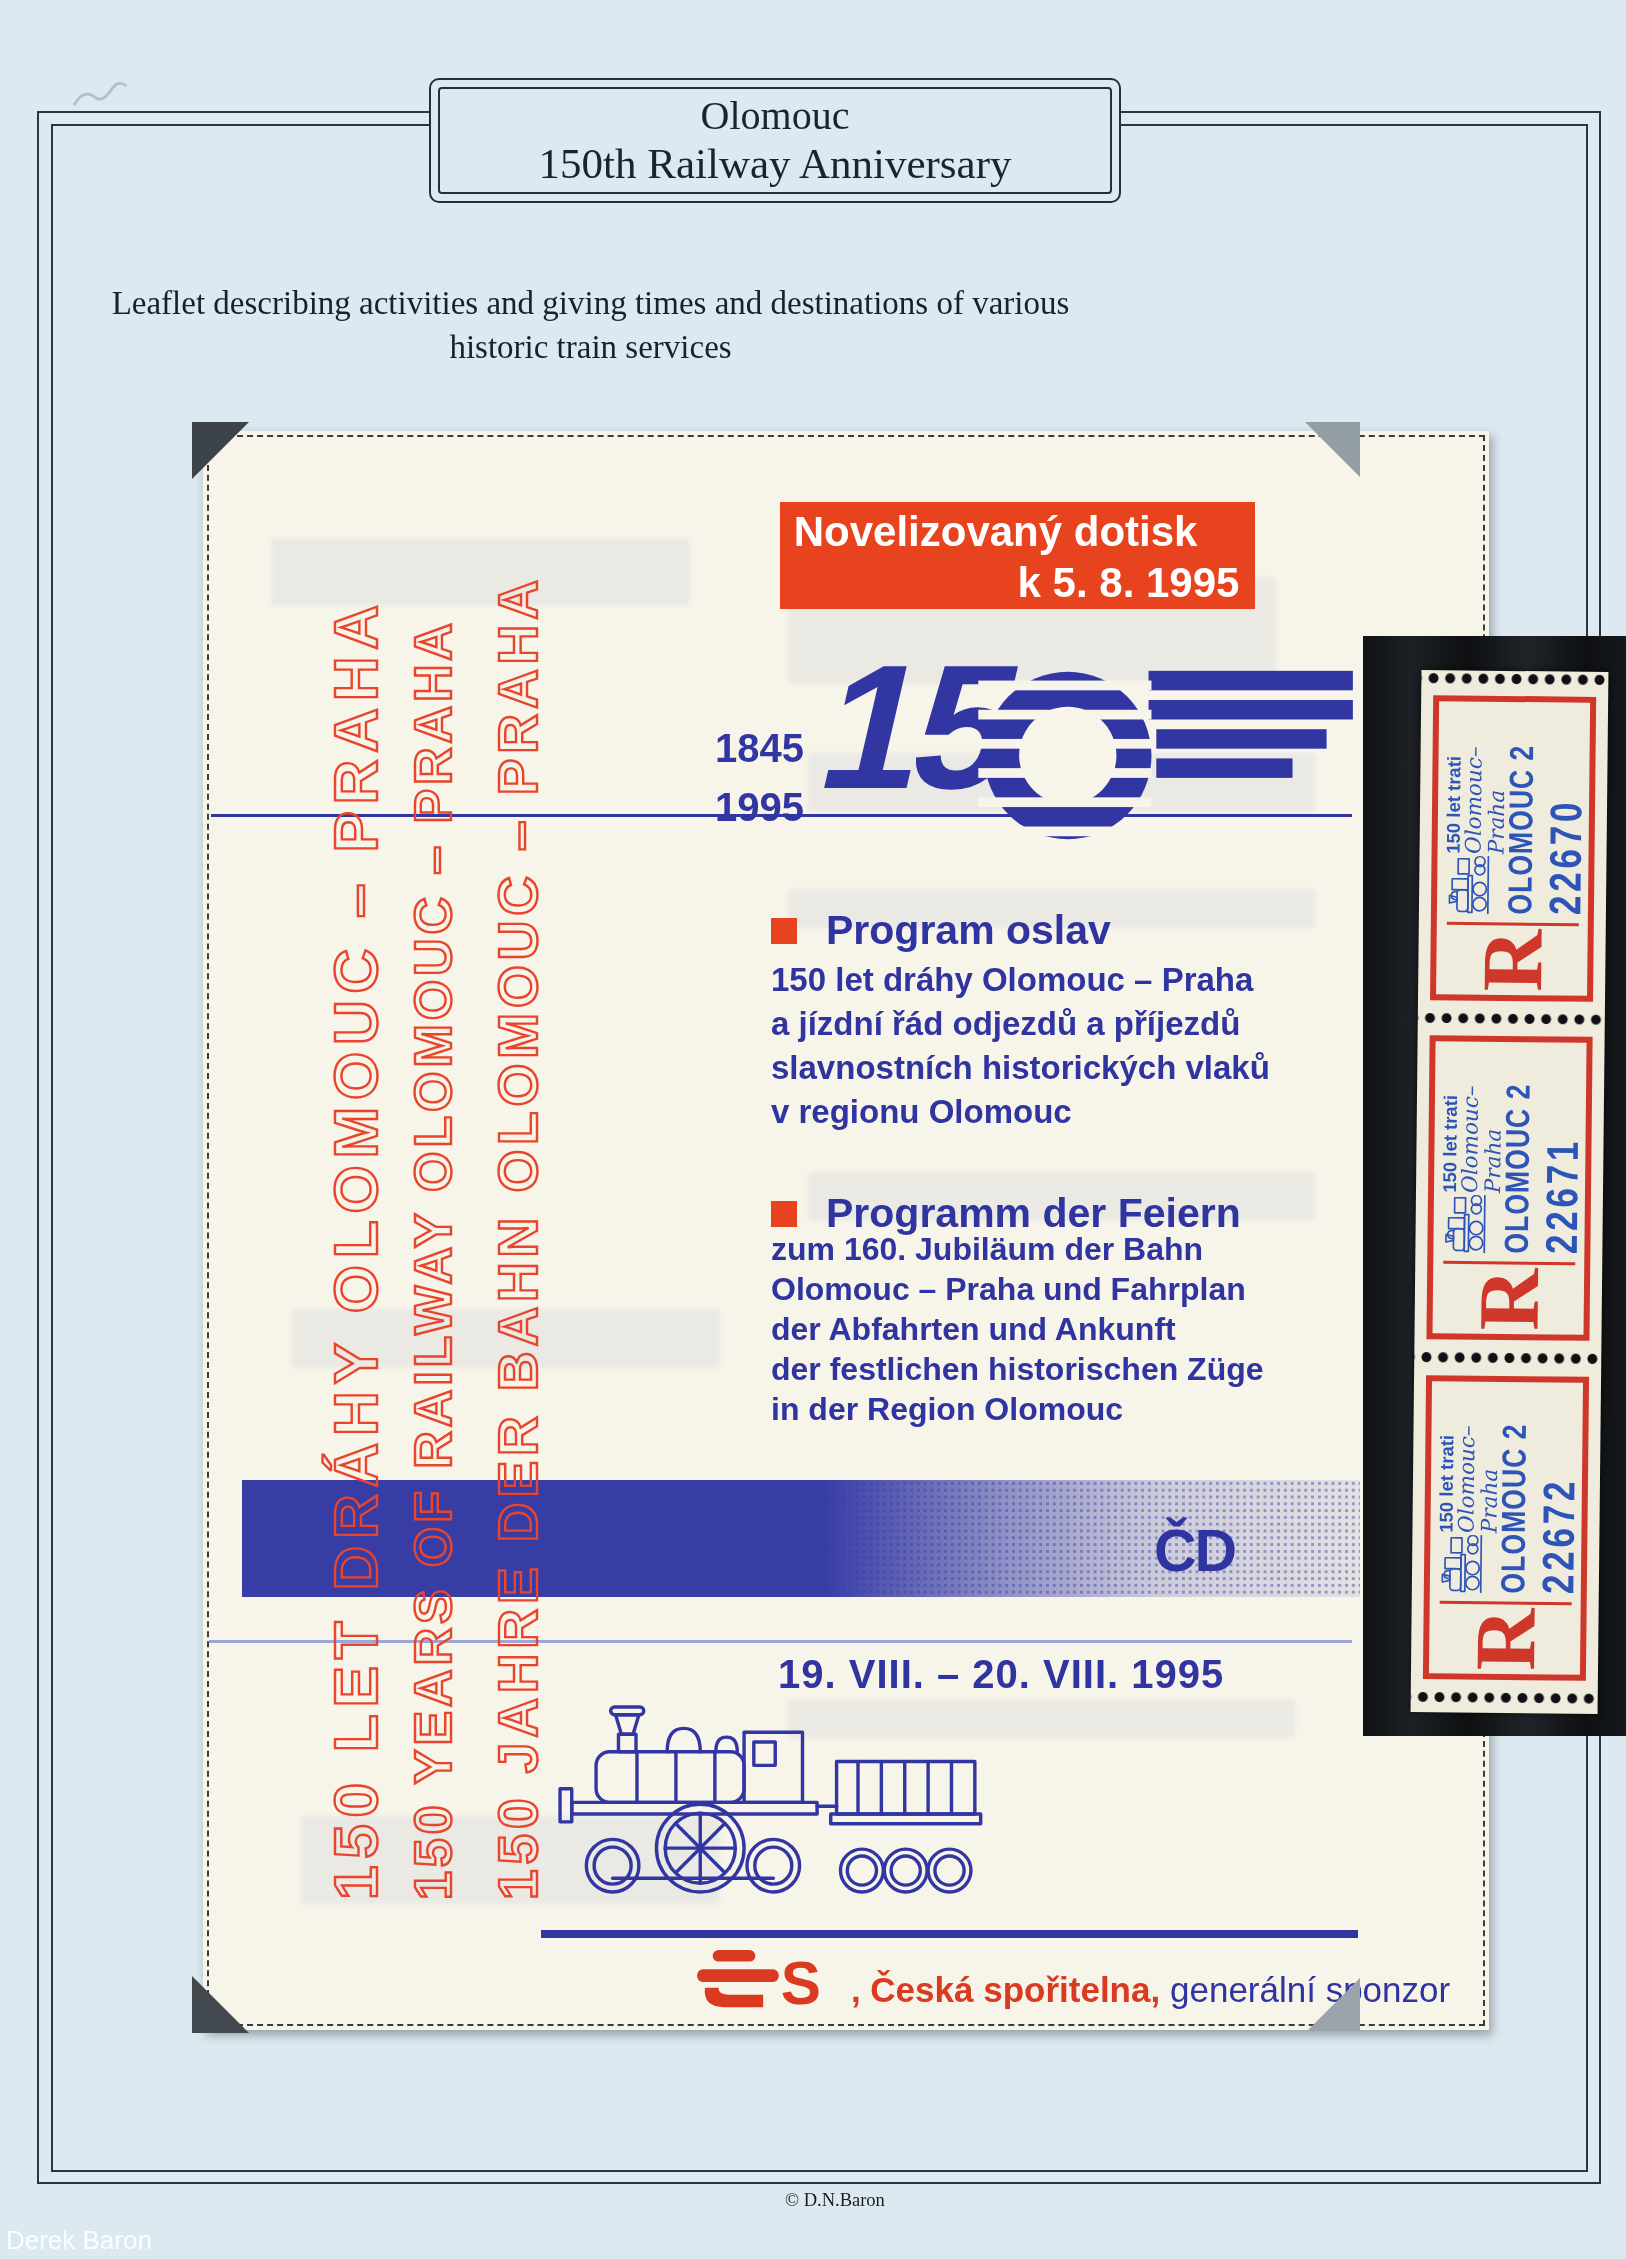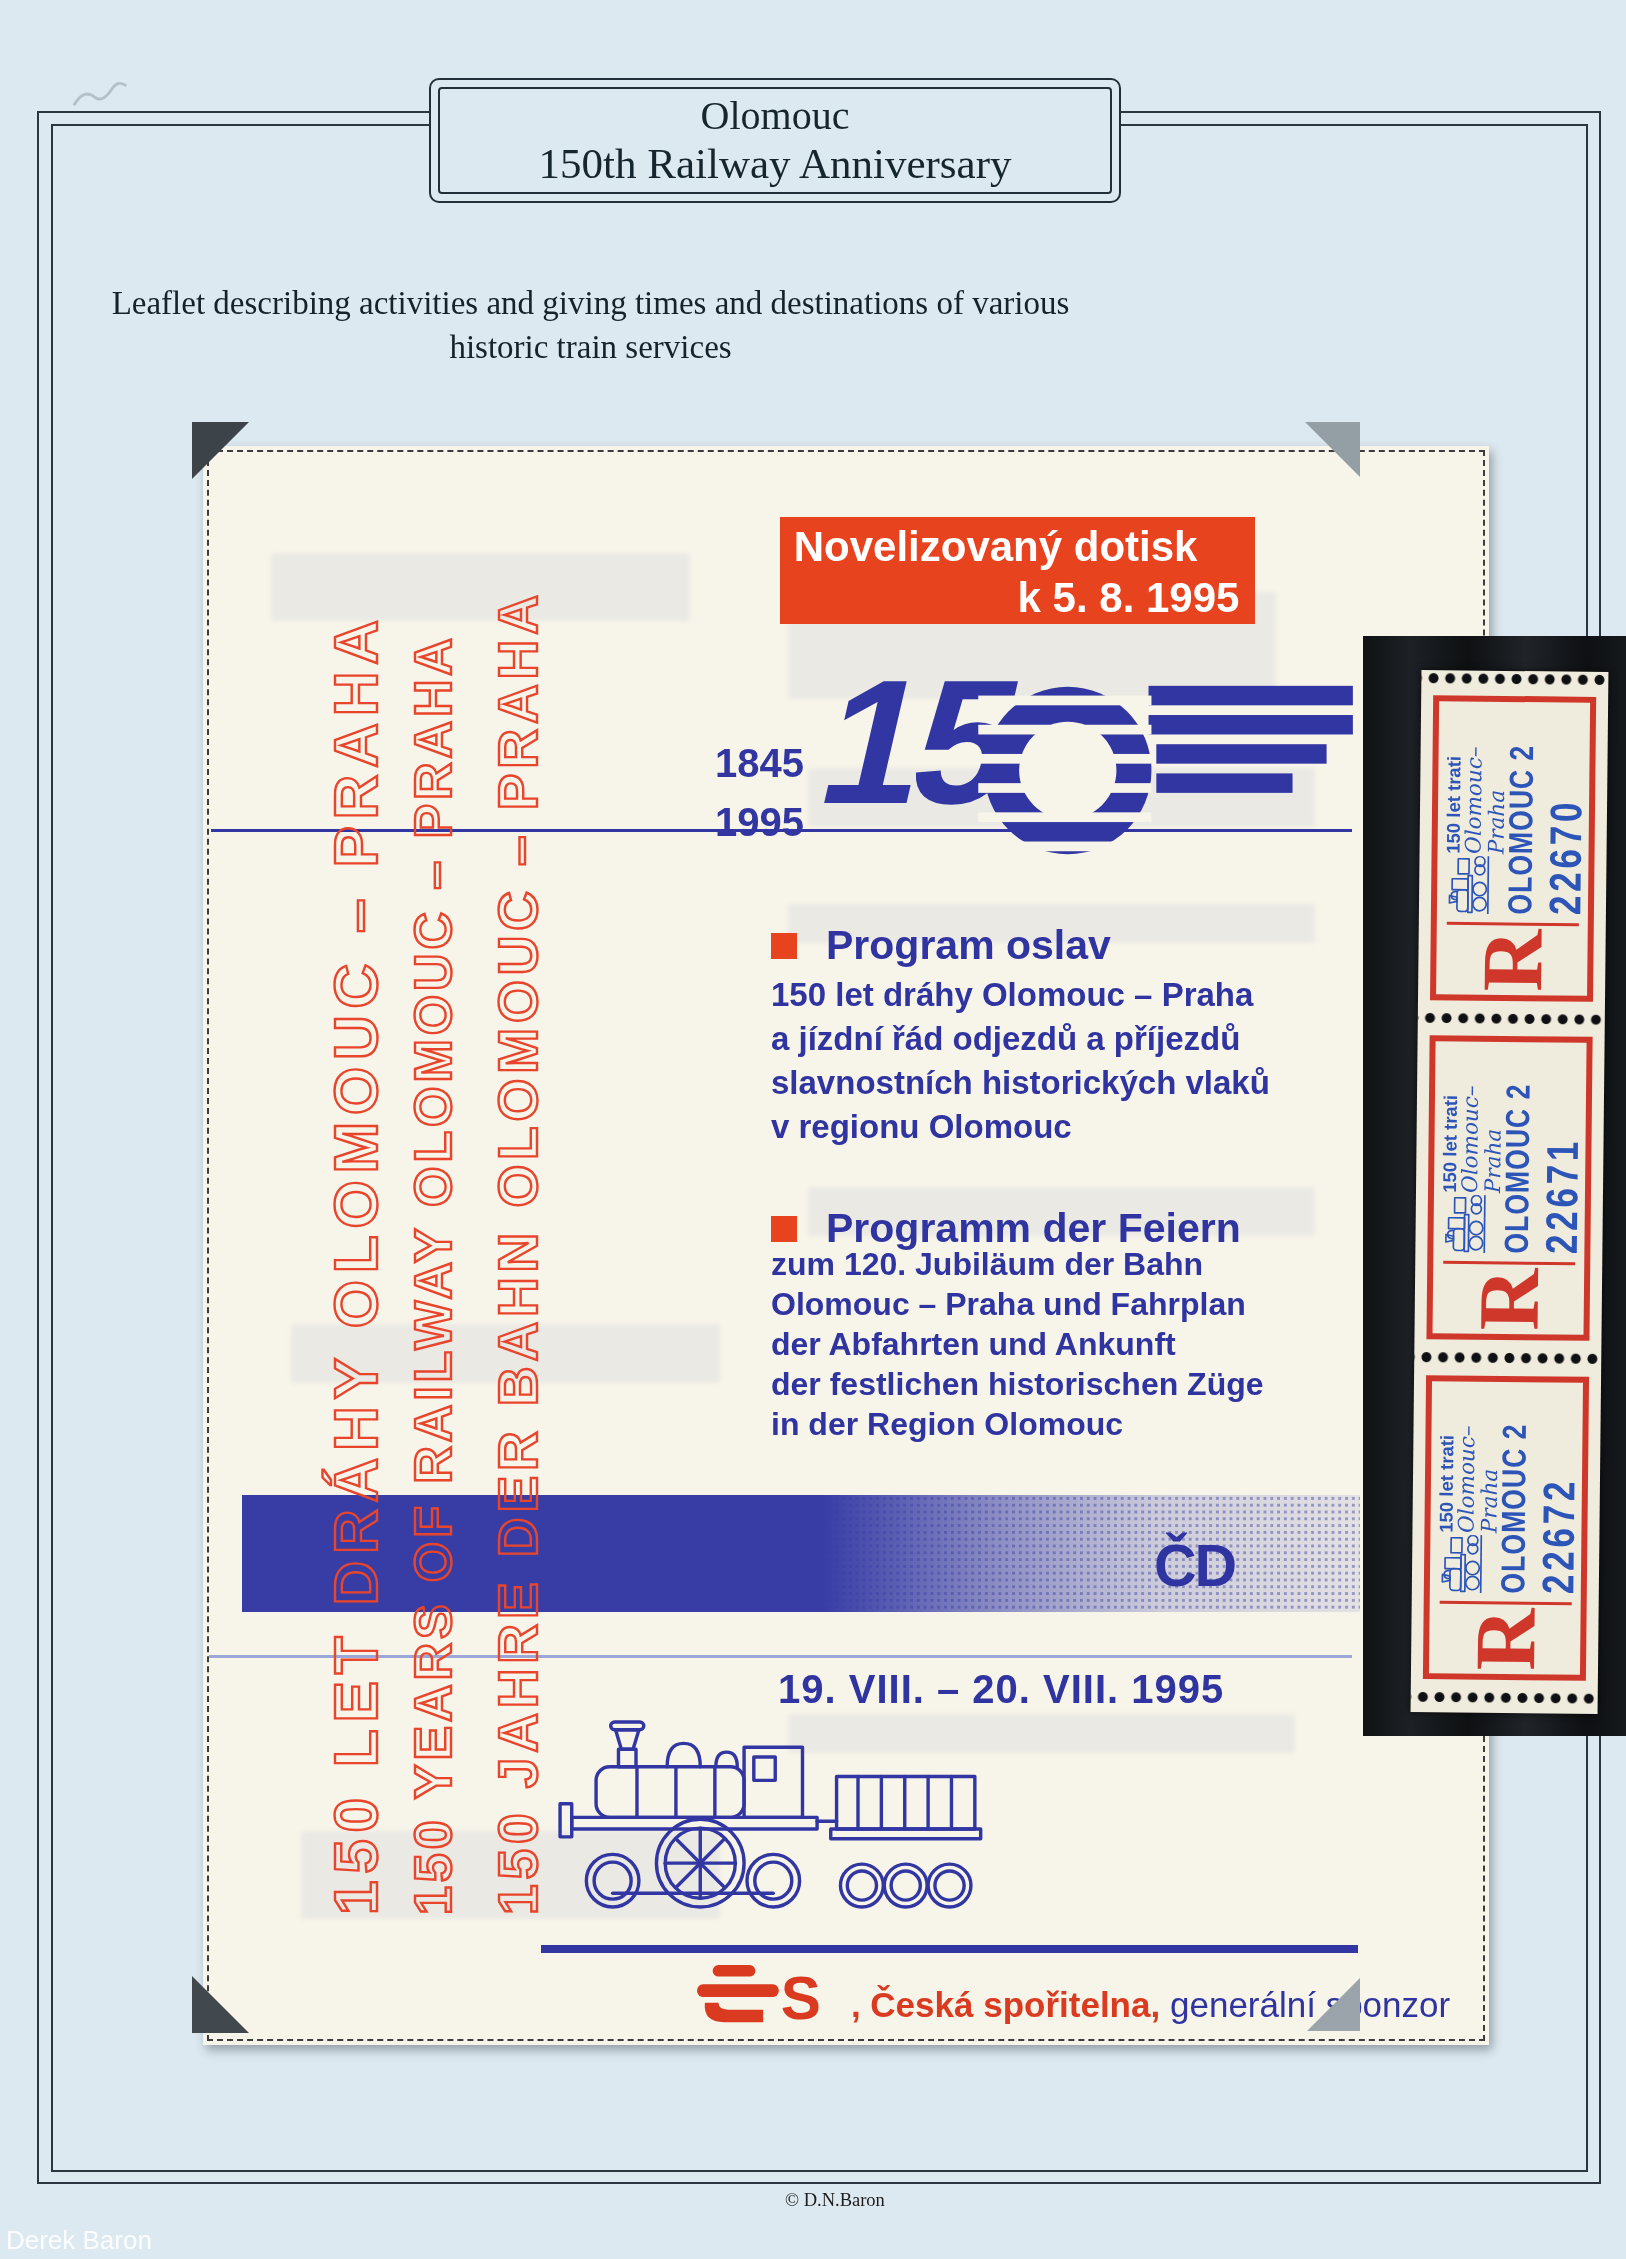--- a/index.html
+++ b/index.html
@@ -23,21 +23,21 @@
   .description{position:absolute;left:98px;top:281px;width:985px;text-align:center;
     font-family:"Liberation Serif",serif;font-size:33px;line-height:44px;color:#14232c;z-index:2;}
   .pencil-mark{position:absolute;left:70px;top:80px;z-index:2;opacity:.55;}
   .copyright{position:absolute;left:741px;top:2190px;font-family:"Liberation Serif",serif;
     font-size:18.5px;color:#1c1c1c;z-index:2;margin-left:44px;}
   .watermark{position:absolute;left:5.9px;top:2225px;font-size:26px;color:#ffffff;
     opacity:.9;z-index:9;}
 
   
   #leaflet{position:absolute;left:203px;top:431px;width:1286px;height:1599px;
-    background:#f7f4e9;box-shadow:2.9px 4.9px 9.8px rgba(35,45,55,.4);z-index:2;margin-top:15px;}
+    background:#f7f4e9;box-shadow:2.9px 4.9px 9.8px rgba(35,45,55,.4);z-index:2;}
   .leaflet-dash{position:absolute;inset:3.9px;border:2px dashed #3c3c3c;pointer-events:none;}
   .ghost{position:absolute;background:rgba(75,95,175,.07);filter:blur(2px);border-radius:3.9px;}
 
   .corner{position:absolute;width:0;height:0;z-index:4;}
   .corner.tl{left:192px;top:422px;border-top:57px solid #3c4349;border-right:57px solid transparent;}
   .corner.tr{left:1305px;top:422px;border-top:55px solid #949ea5;border-left:55px solid transparent;}
   .corner.bl{left:192px;top:1976px;border-bottom:57px solid #41484e;border-right:57px solid transparent;}
   .corner.br{left:1307px;top:1978px;border-bottom:53px solid #9aa4aa;border-left:53px solid transparent;}
 
   .banner{position:absolute;left:577px;top:71px;width:475px;height:107px;background:#e8431f;
@@ -192,21 +192,21 @@
       <div>a jízdní řád odjezdů a příjezdů</div>
       <div>slavnostních historických vlaků</div>
       <div>v regionu Olomouc</div>
     </div>
 
     <div class="prog-head head-de">
       <span class="sq"></span>
       <span class="ht">Programm der Feiern</span>
     </div>
     <div class="para para-de">
-      <div>zum 120. Jubiläum der Bahn</div>
+      <div>zum 160. Jubiläum der Bahn</div>
       <div>Olomouc – Praha und Fahrplan</div>
       <div>der Abfahrten und Ankunft</div>
       <div>der festlichen historischen Züge</div>
       <div>in der Region Olomouc</div>
     </div>
 
     <div class="band"></div>
     <div class="cd-logo">ČD</div>
     <div class="thin-rule2"></div>
 

